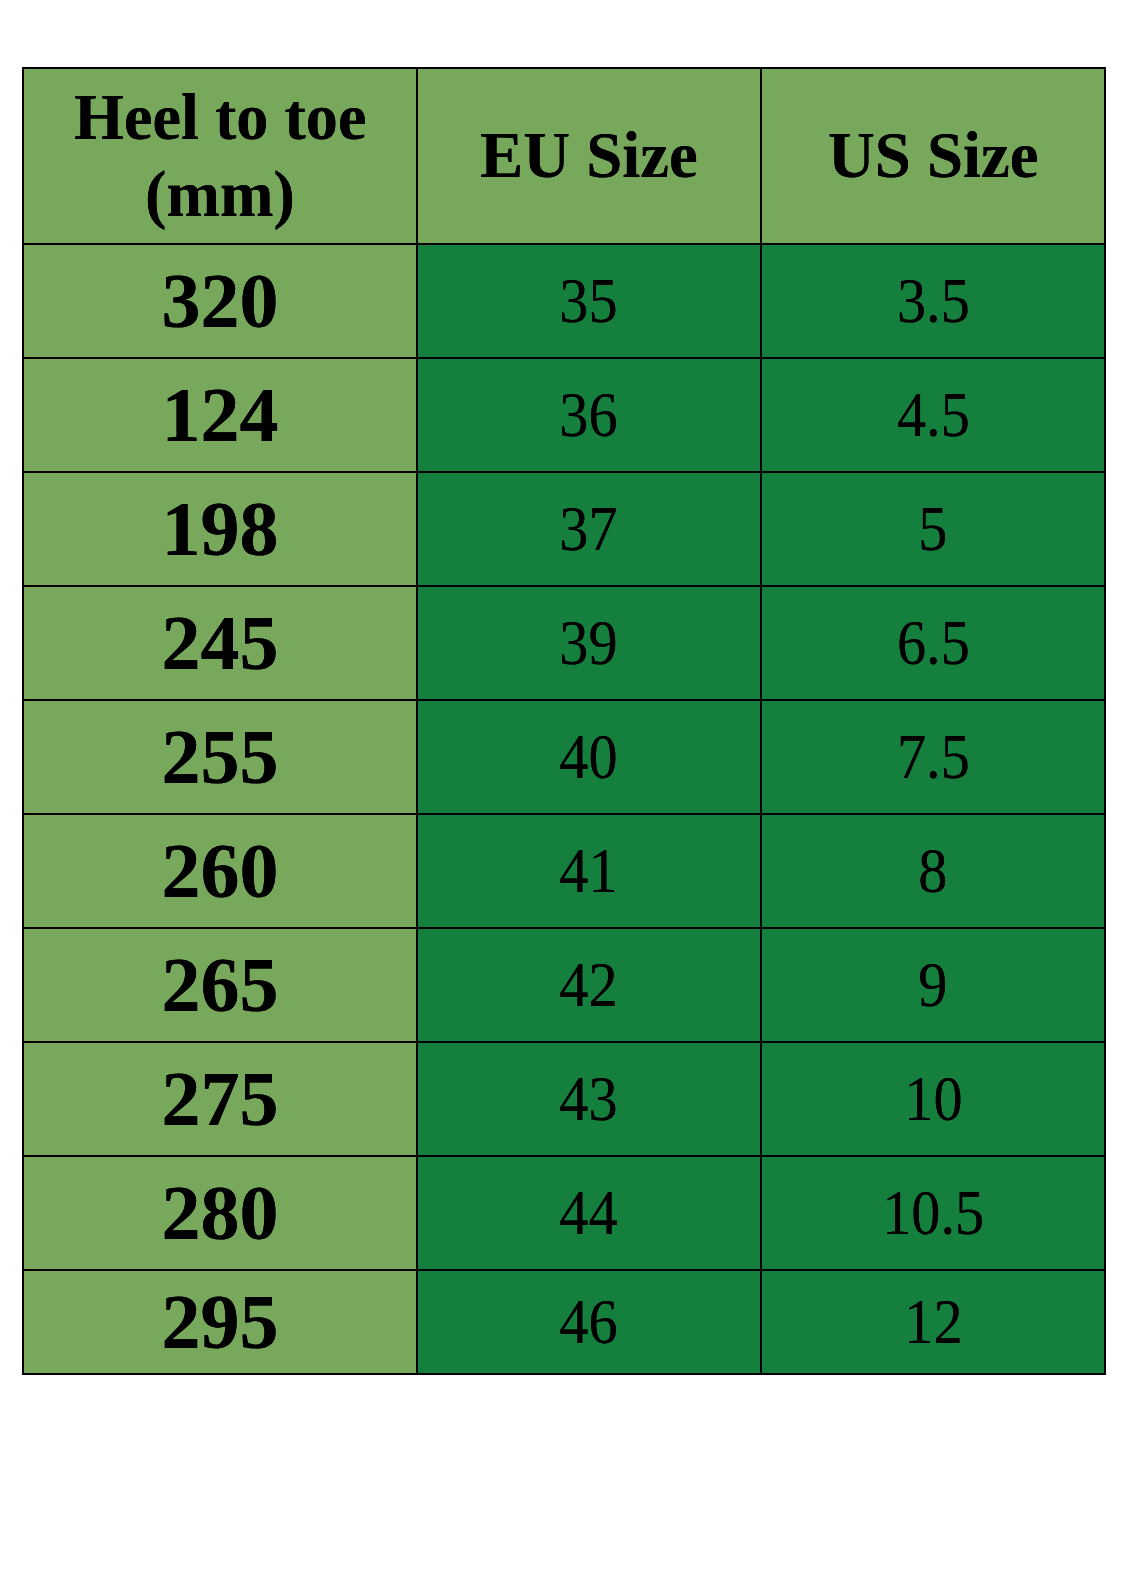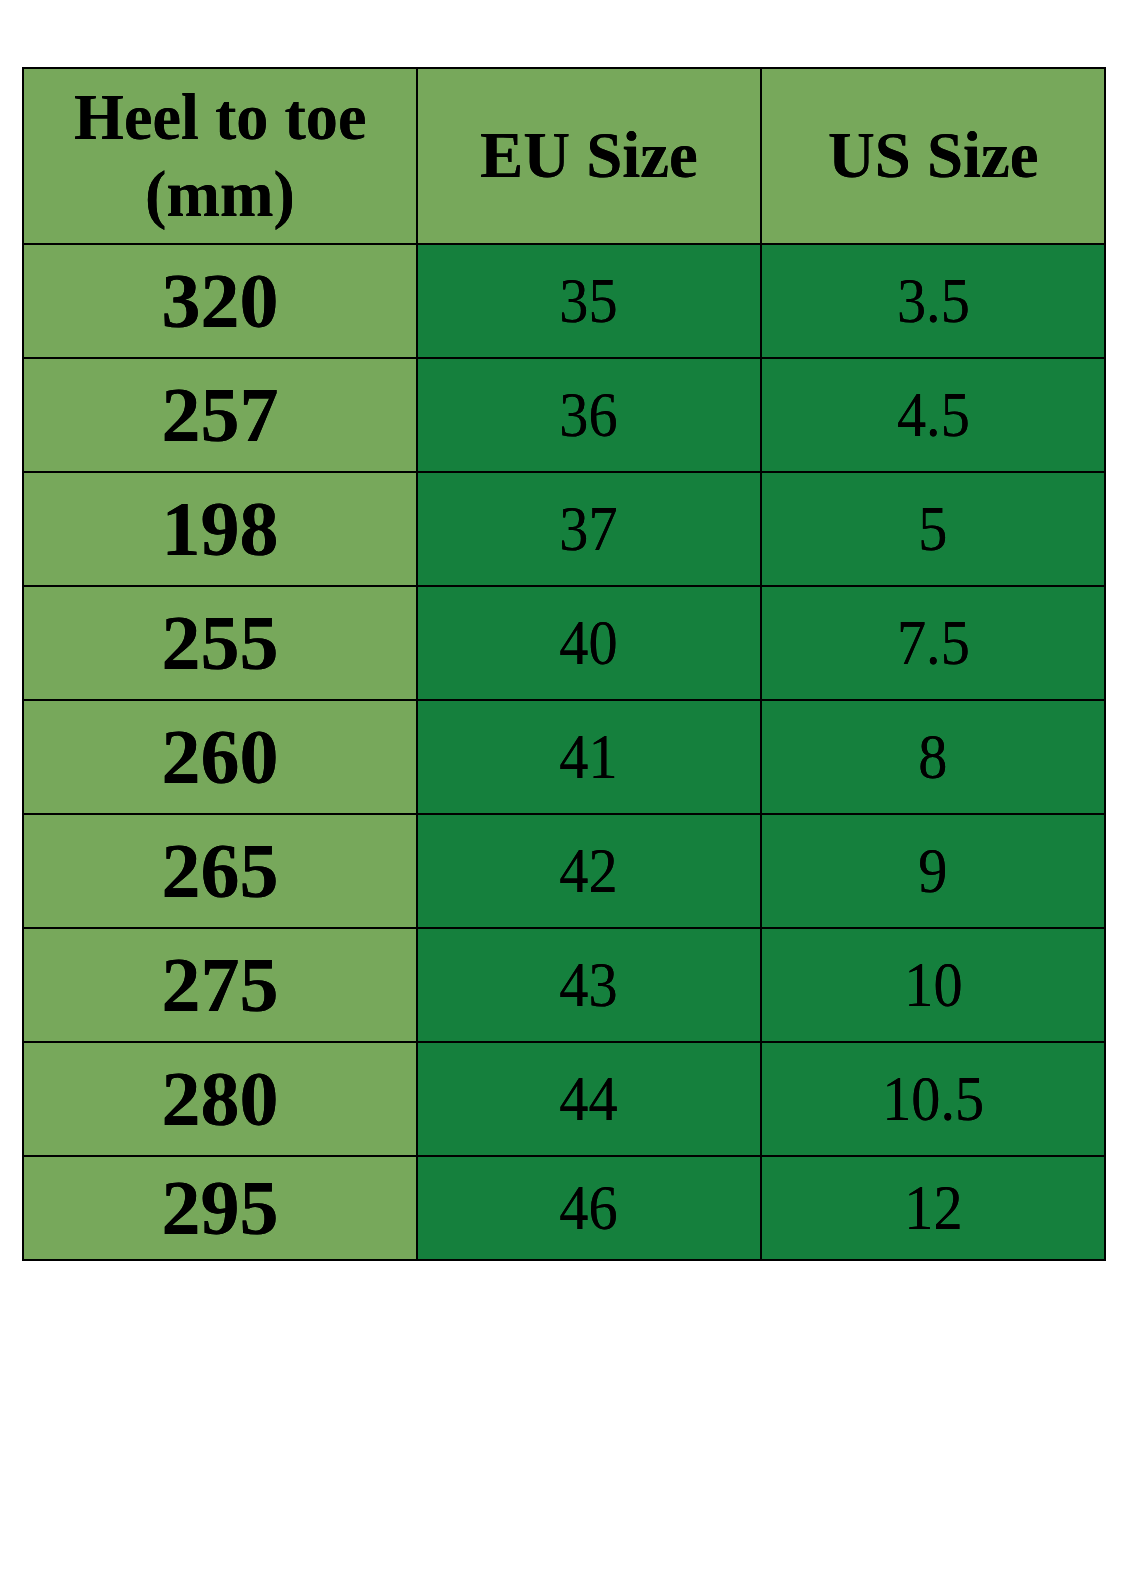--- a/index.html
+++ b/index.html
@@ -38,28 +38,33 @@
         <th class="single"><span>US Size</span></th>
       </tr>
     </thead>
     <tbody id="tbody">
         <tr>
           <td class="mm"><span>320</span></td>
           <td class="v eu"><span>35</span></td>
           <td class="v us"><span>3.5</span></td>
         </tr>
         <tr>
-          <td class="mm"><span>257</span></td>
+          <td class="mm"><span>124</span></td>
           <td class="v eu"><span>36</span></td>
           <td class="v us"><span>4.5</span></td>
         </tr>
         <tr>
           <td class="mm"><span>198</span></td>
           <td class="v eu"><span>37</span></td>
           <td class="v us"><span>5</span></td>
+        </tr>
+        <tr>
+          <td class="mm"><span>245</span></td>
+          <td class="v eu"><span>39</span></td>
+          <td class="v us"><span>6.5</span></td>
         </tr>
         <tr>
           <td class="mm"><span>255</span></td>
           <td class="v eu"><span>40</span></td>
           <td class="v us"><span>7.5</span></td>
         </tr>
         <tr>
           <td class="mm"><span>260</span></td>
           <td class="v eu"><span>41</span></td>
           <td class="v us"><span>8</span></td>

